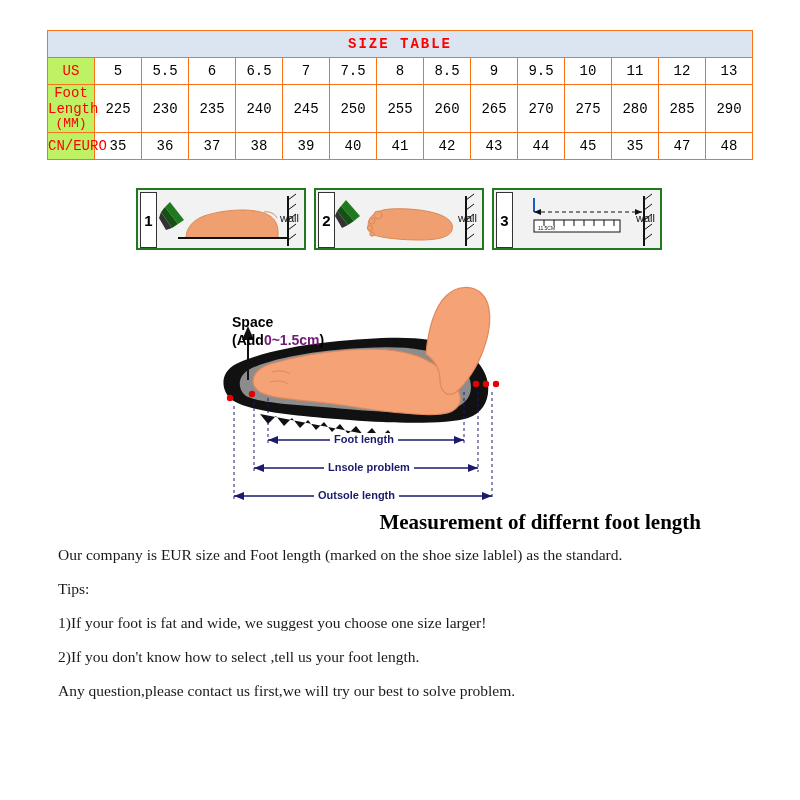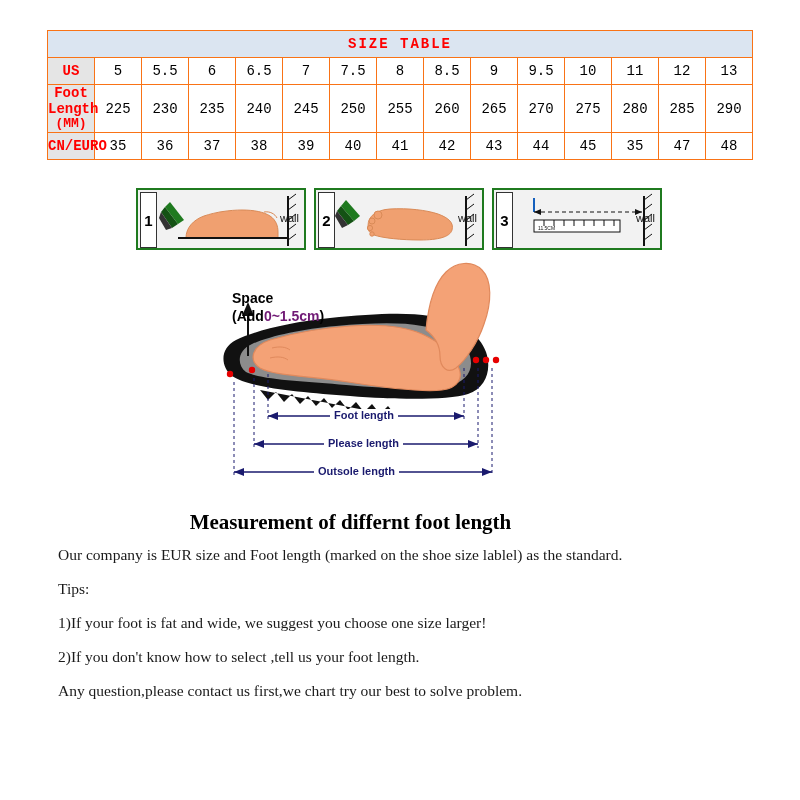--- a/index.html
+++ b/index.html
@@ -39,23 +39,23 @@
   }
   td.title-cell {
     background: #dbe5f1;
     color: #ff0000;
     font-size: 19px;
     font-weight: bold;
     letter-spacing: 2px;
     height: 30px;
   }
   td.label-cell {
-    background: #e5e5e5;
+    background: #bef264;
     color: #ff0000;
-    font-weight: bold;
+    font-weight: normal;
     font-size: 14px;
     font-family: "Liberation Mono", monospace;
     width: 110px;
     line-height: 1.15;
   }
   td.label-cell .sub {
     display: block;
     font-size: 13px;
   }
   td.data-cell {
@@ -109,21 +109,21 @@
     font-size: 11px;
     color: #111;
     text-align: right;
   }
   .step svg { position: absolute; left: 0; top: 0; }
 
   
   .diagram {
     position: absolute;
     left: 190px;
-    top: 248px;
+    top: 272px;
     width: 420px;
     height: 248px;
   }
   .diagram svg { position: absolute; left: 0; top: 0; }
   .space-label {
     position: absolute;
     left: 42px;
     top: 42px;
     font-family: "Liberation Sans", sans-serif;
     font-size: 14px;
@@ -143,21 +143,21 @@
     padding: 0 4px;
     white-space: nowrap;
   }
 
   
   .measure-heading {
     position: absolute;
     left: 0;
     top: 510px;
     width: 701px;
-    text-align: center;
+    text-align: right;
     font-family: "Liberation Serif", serif;
     font-weight: bold;
     font-size: 21px;
     color: #000;
   }
   .notes {
     position: absolute;
     left: 58px;
     top: 543px;
     width: 700px;
@@ -373,25 +373,25 @@
     <polygon points="44,224 54,220 54,228" fill="#1a1a6e"></polygon>
     <polygon points="302,224 292,220 292,228" fill="#1a1a6e"></polygon>
   </svg>
 
   <div class="space-label">
     <span>Space</span><br>
     <span>(Add</span><span class="red">0~1.5cm</span><span>)</span>
   </div>
 
   <div class="dim-label" style="left:140px; top:161px;">Foot length</div>
-  <div class="dim-label" style="left:134px; top:189px;">Please length</div>
+  <div class="dim-label" style="left:134px; top:189px;">Lnsole problem</div>
   <div class="dim-label" style="left:124px; top:217px;">Outsole length</div>
 </div>
 
 <div class="measure-heading">Measurement of differnt foot length</div>
 
 <div class="notes">
   <p>Our company is EUR size and Foot length (marked on the shoe size lablel) as the standard.</p>
   <p>Tips:</p>
   <p>1)If your foot is fat and wide, we suggest you choose one size larger!</p>
   <p>2)If you don't know how to select ,tell us your foot length.</p>
-  <p>Any question,please contact us first,we chart try our best to solve problem.</p>
+  <p>Any question,please contact us first,we will try our best to solve problem.</p>
 </div>
 
 </body></html>

